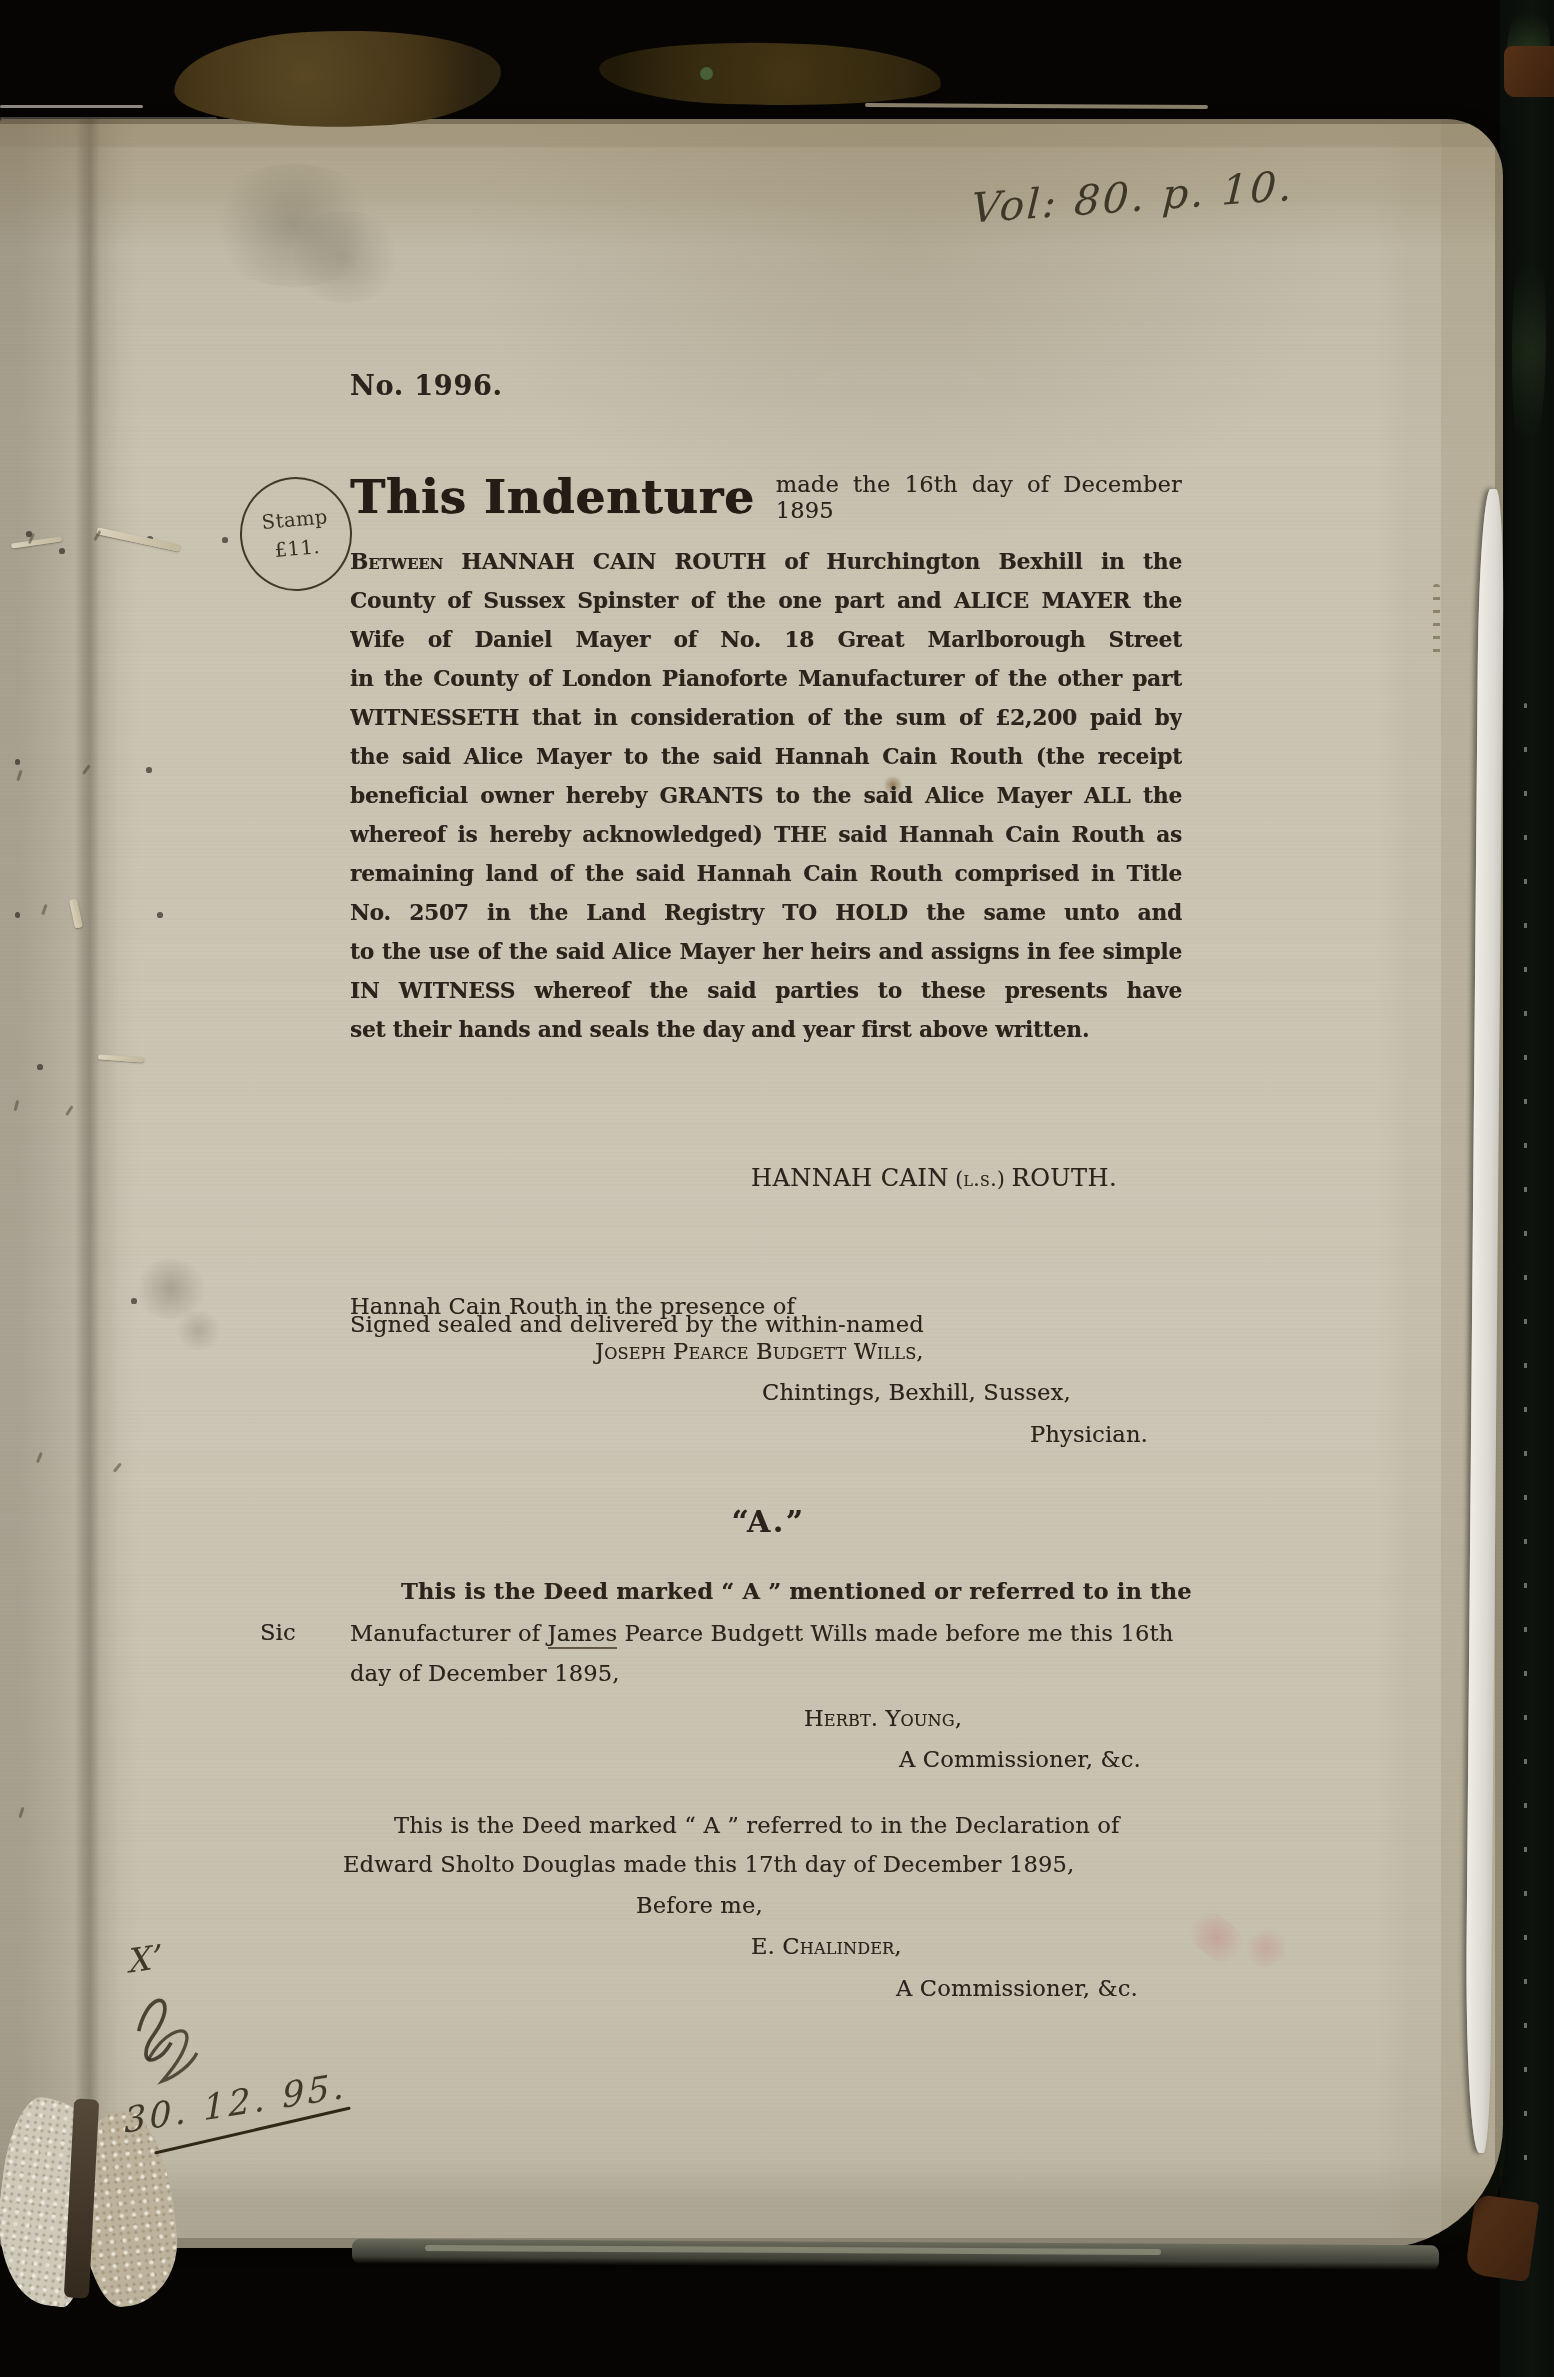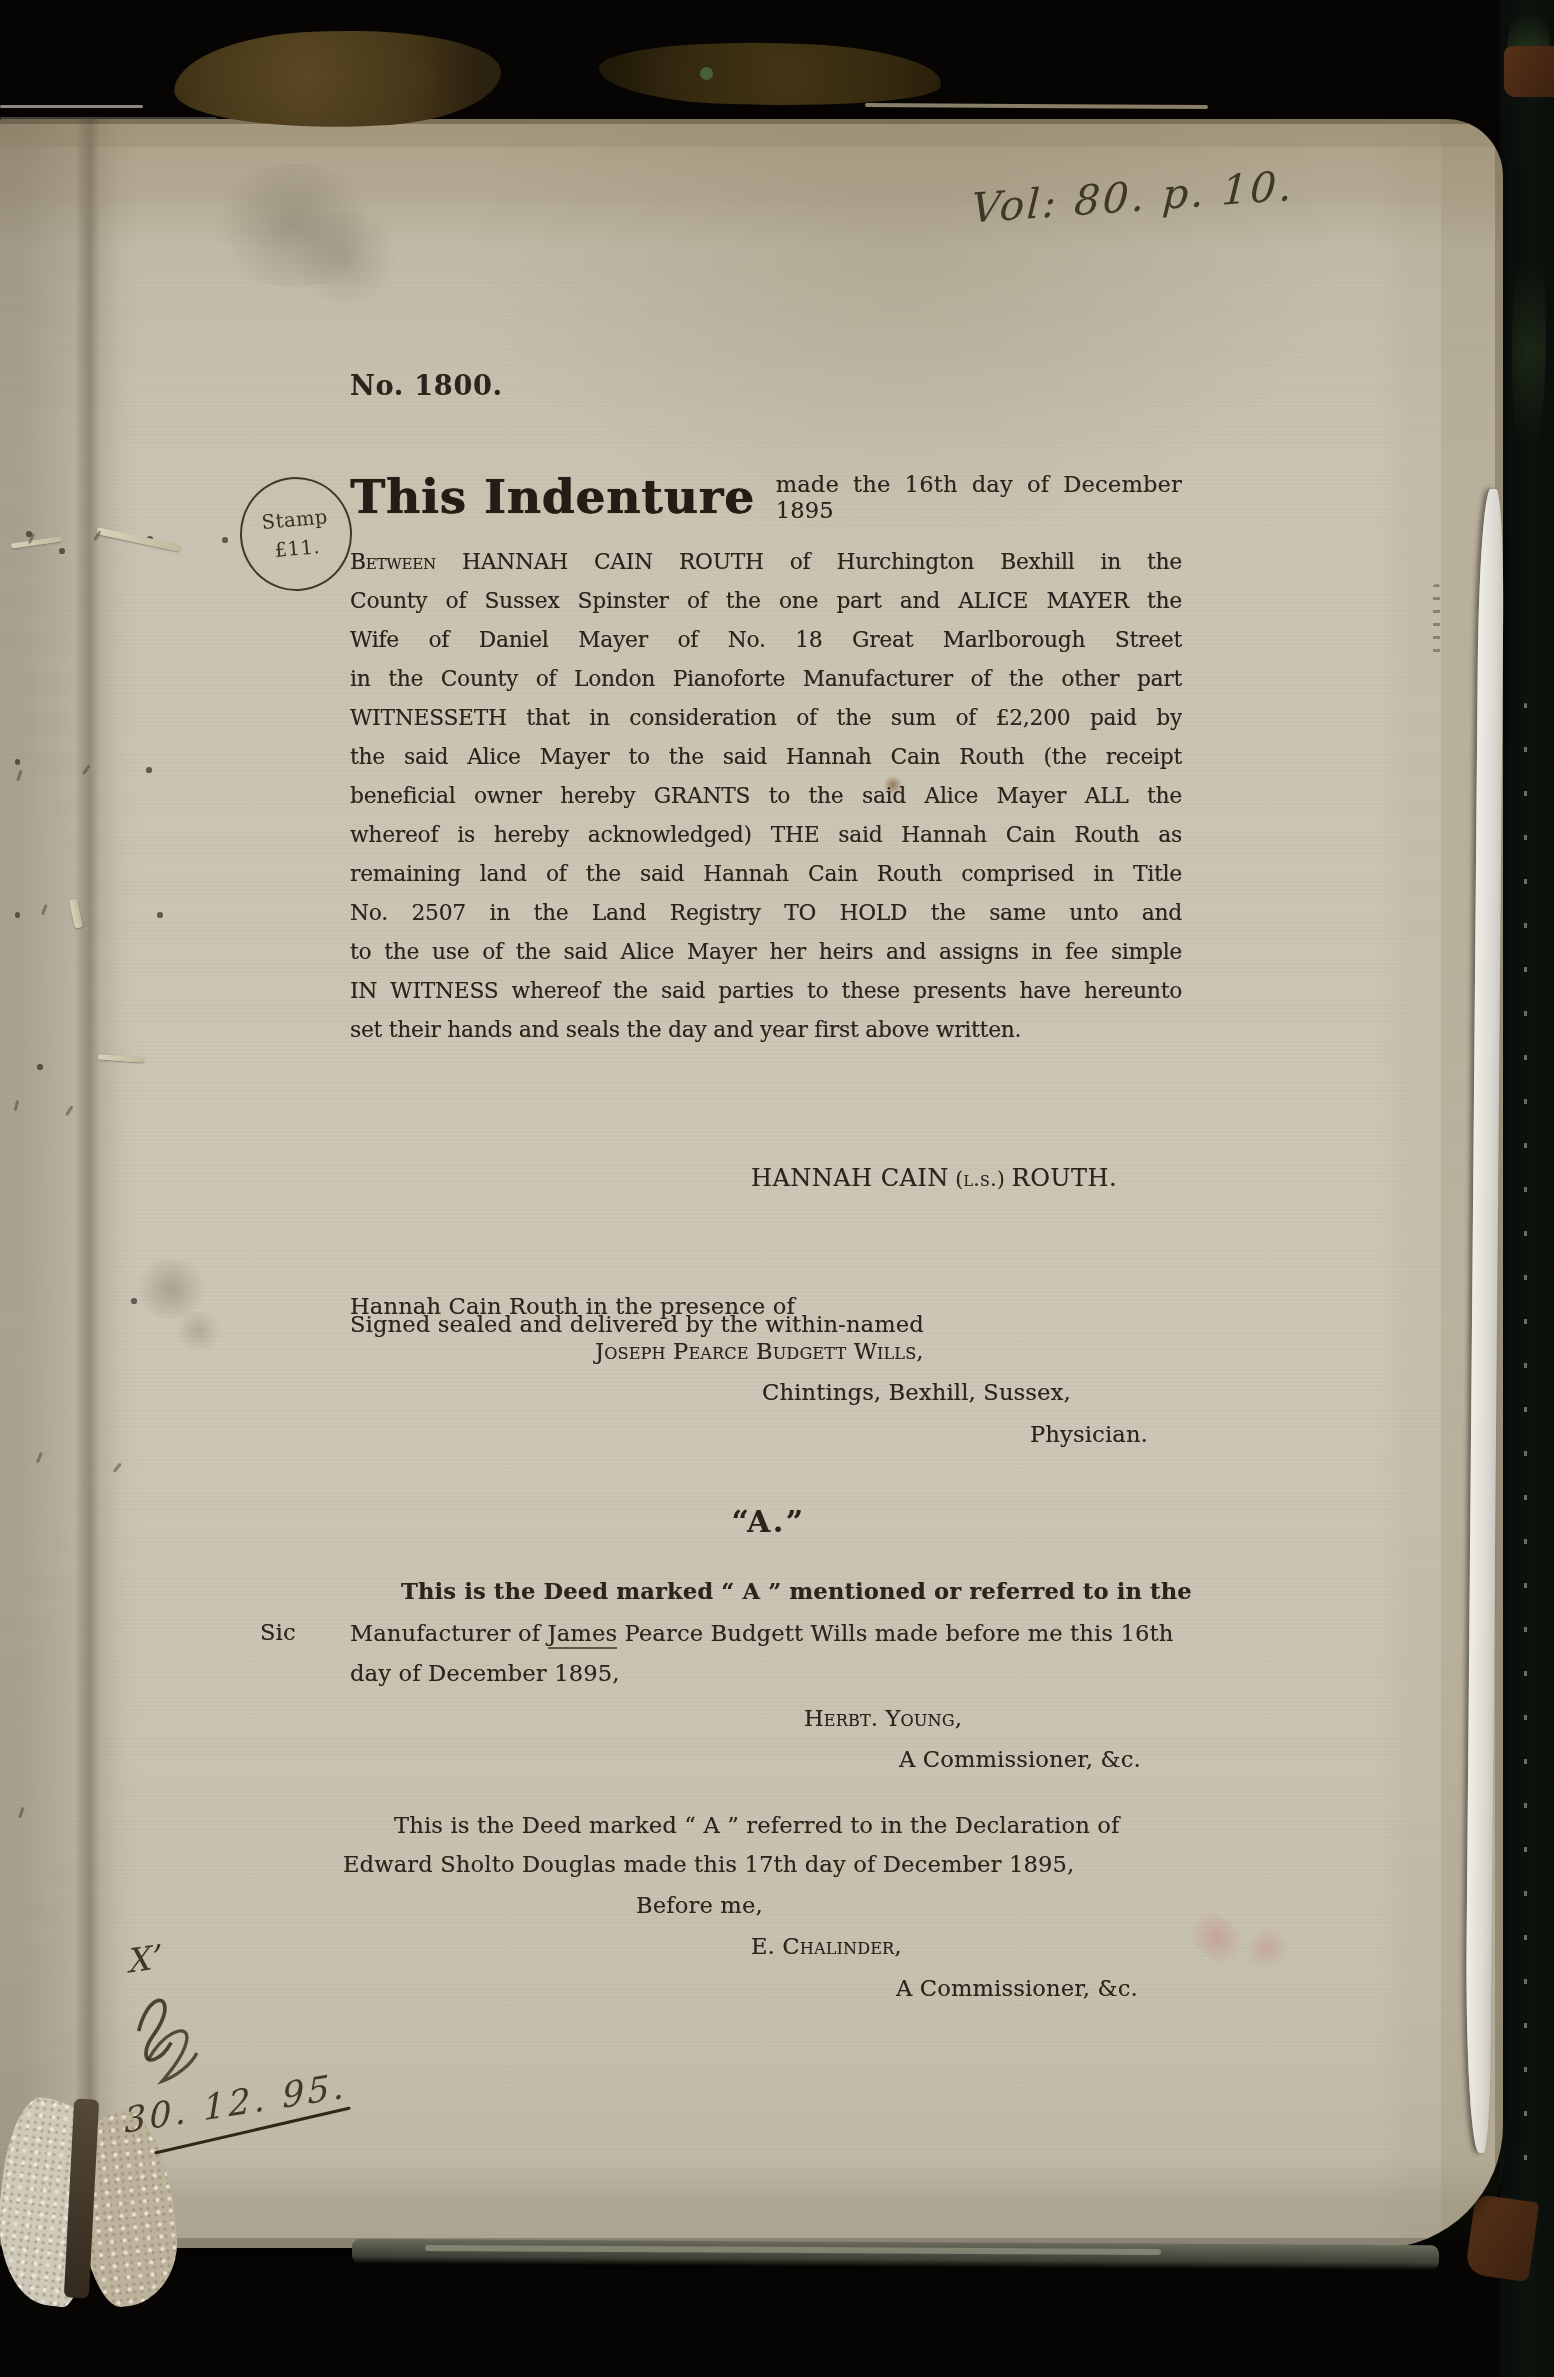--- a/index.html
+++ b/index.html
@@ -66,21 +66,21 @@
   .stamp{position:absolute;left:240px;top:477px;width:108px;height:110px;border:2.5px solid #403828;
          border-radius:50%;transform:rotate(-5deg);display:flex;flex-direction:column;
          align-items:center;justify-content:center;gap:6.5px;color:#383024;}
   .stamp span{font-size:19.6px;letter-spacing:0.4px;}
   .opening{display:flex;align-items:center;gap:21px;white-space:normal;}
   .blackletter{font-weight:bold;font-size:47px;letter-spacing:0.8px;color:#241d15;
                text-shadow:0.7px 0 0 #241d15,0.3px 0.3px 0.7px rgba(30,24,16,.5);}
   .opening-rest{flex:1;text-align:justify;text-align-last:justify;font-size:22.5px;}
   .deed-body{position:absolute;left:350px;top:542px;width:832px;font-size:21.7px;
              letter-spacing:-0.2px;color:#2b241c;text-shadow:0.3px 0.2px 0.4px rgba(40,32,24,.45);}
-  .body-line{height:39px;line-height:39px;text-align:justify;text-align-last:justify;overflow:hidden;}
+  .body-line{height:39px;line-height:39px;text-align:justify;text-align-last:justify;overflow:hidden;font-weight:bold;}
   .body-line:last-child{text-align-last:left;}
   .seal{font-variant:small-caps;font-size:.82em;margin:0 6.5px;}
   .sig{font-size:24px;letter-spacing:0.5px;}
   .head-a{font-weight:bold;font-size:30px;letter-spacing:2.5px;}
   .uline{border-bottom:2.5px double rgba(79,68,48,.85);padding-bottom:0.8px;}
 
   
   .hand{position:absolute;color:rgba(56,50,35,.95);font-style:italic;
         font-family:"DejaVu Serif","Liberation Serif",serif;white-space:nowrap;}
   .vol{font-size:41px;letter-spacing:2.5px;transform:rotate(-4deg) skewX(-7deg);}
@@ -157,21 +157,21 @@
   <div class="tick" style="left:43px;top:904px;transform:rotate(20deg);"></div>
   <div class="tick" style="left:14.7px;top:1100px;transform:rotate(15deg);"></div>
   <div class="tick" style="left:68px;top:1105px;transform:rotate(32deg);"></div>
   <div class="tick" style="left:38px;top:1452px;transform:rotate(22deg);"></div>
   <div class="tick" style="left:116px;top:1462px;transform:rotate(40deg);"></div>
   <div class="tick" style="left:19.6px;top:1807px;transform:rotate(18deg);"></div>
   <div class="dot-column" style="left:1433px;top:584px;height:78px;"></div>
 
   <div class="hand vol" style="left:971px;top:173px;">Vol: 80. p. 10.</div>
 
-  <div class="t docnum" style="left:350px;top:370px;">No. 1800.</div>
+  <div class="t docnum" style="left:350px;top:370px;">No. 1996.</div>
 
   <div class="stamp">
     <span>Stamp</span>
     <span>£11.</span>
   </div>
 
   <div class="t opening" style="left:350px;top:469px;width:832px;">
     <span class="blackletter">This Indenture</span>
     <span class="opening-rest">made the 16th day of December 1895</span>
   </div>

